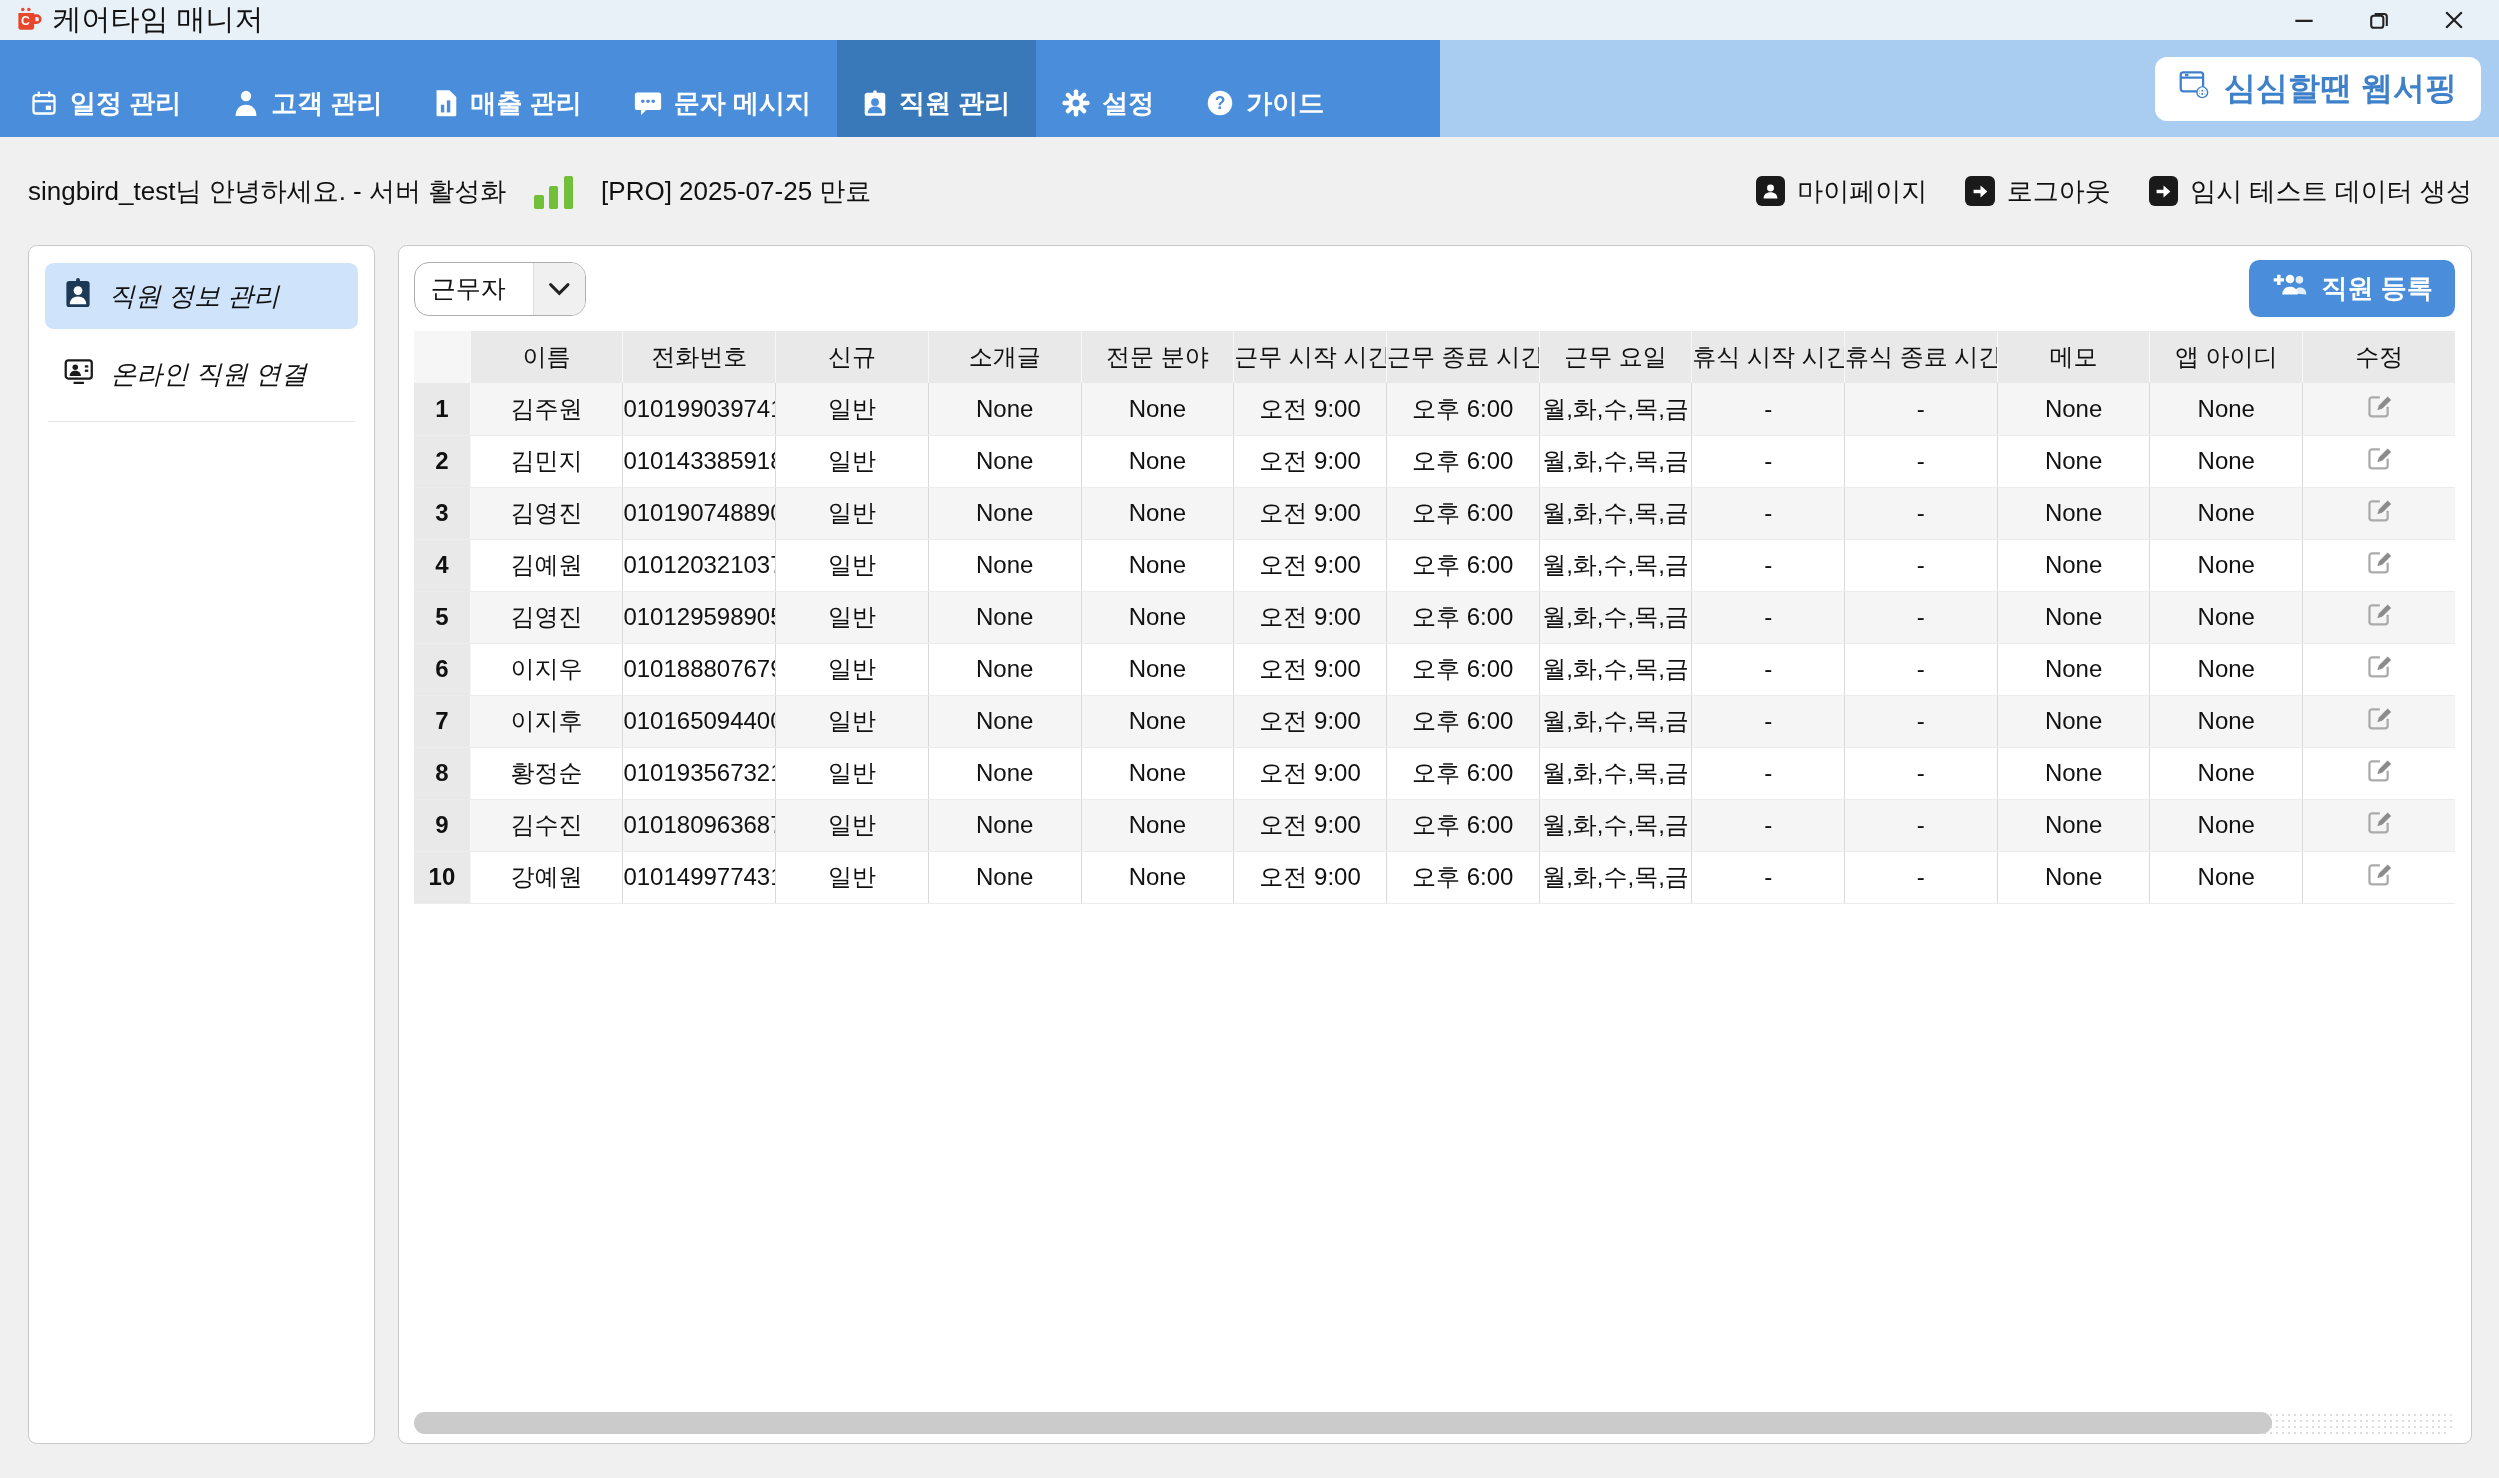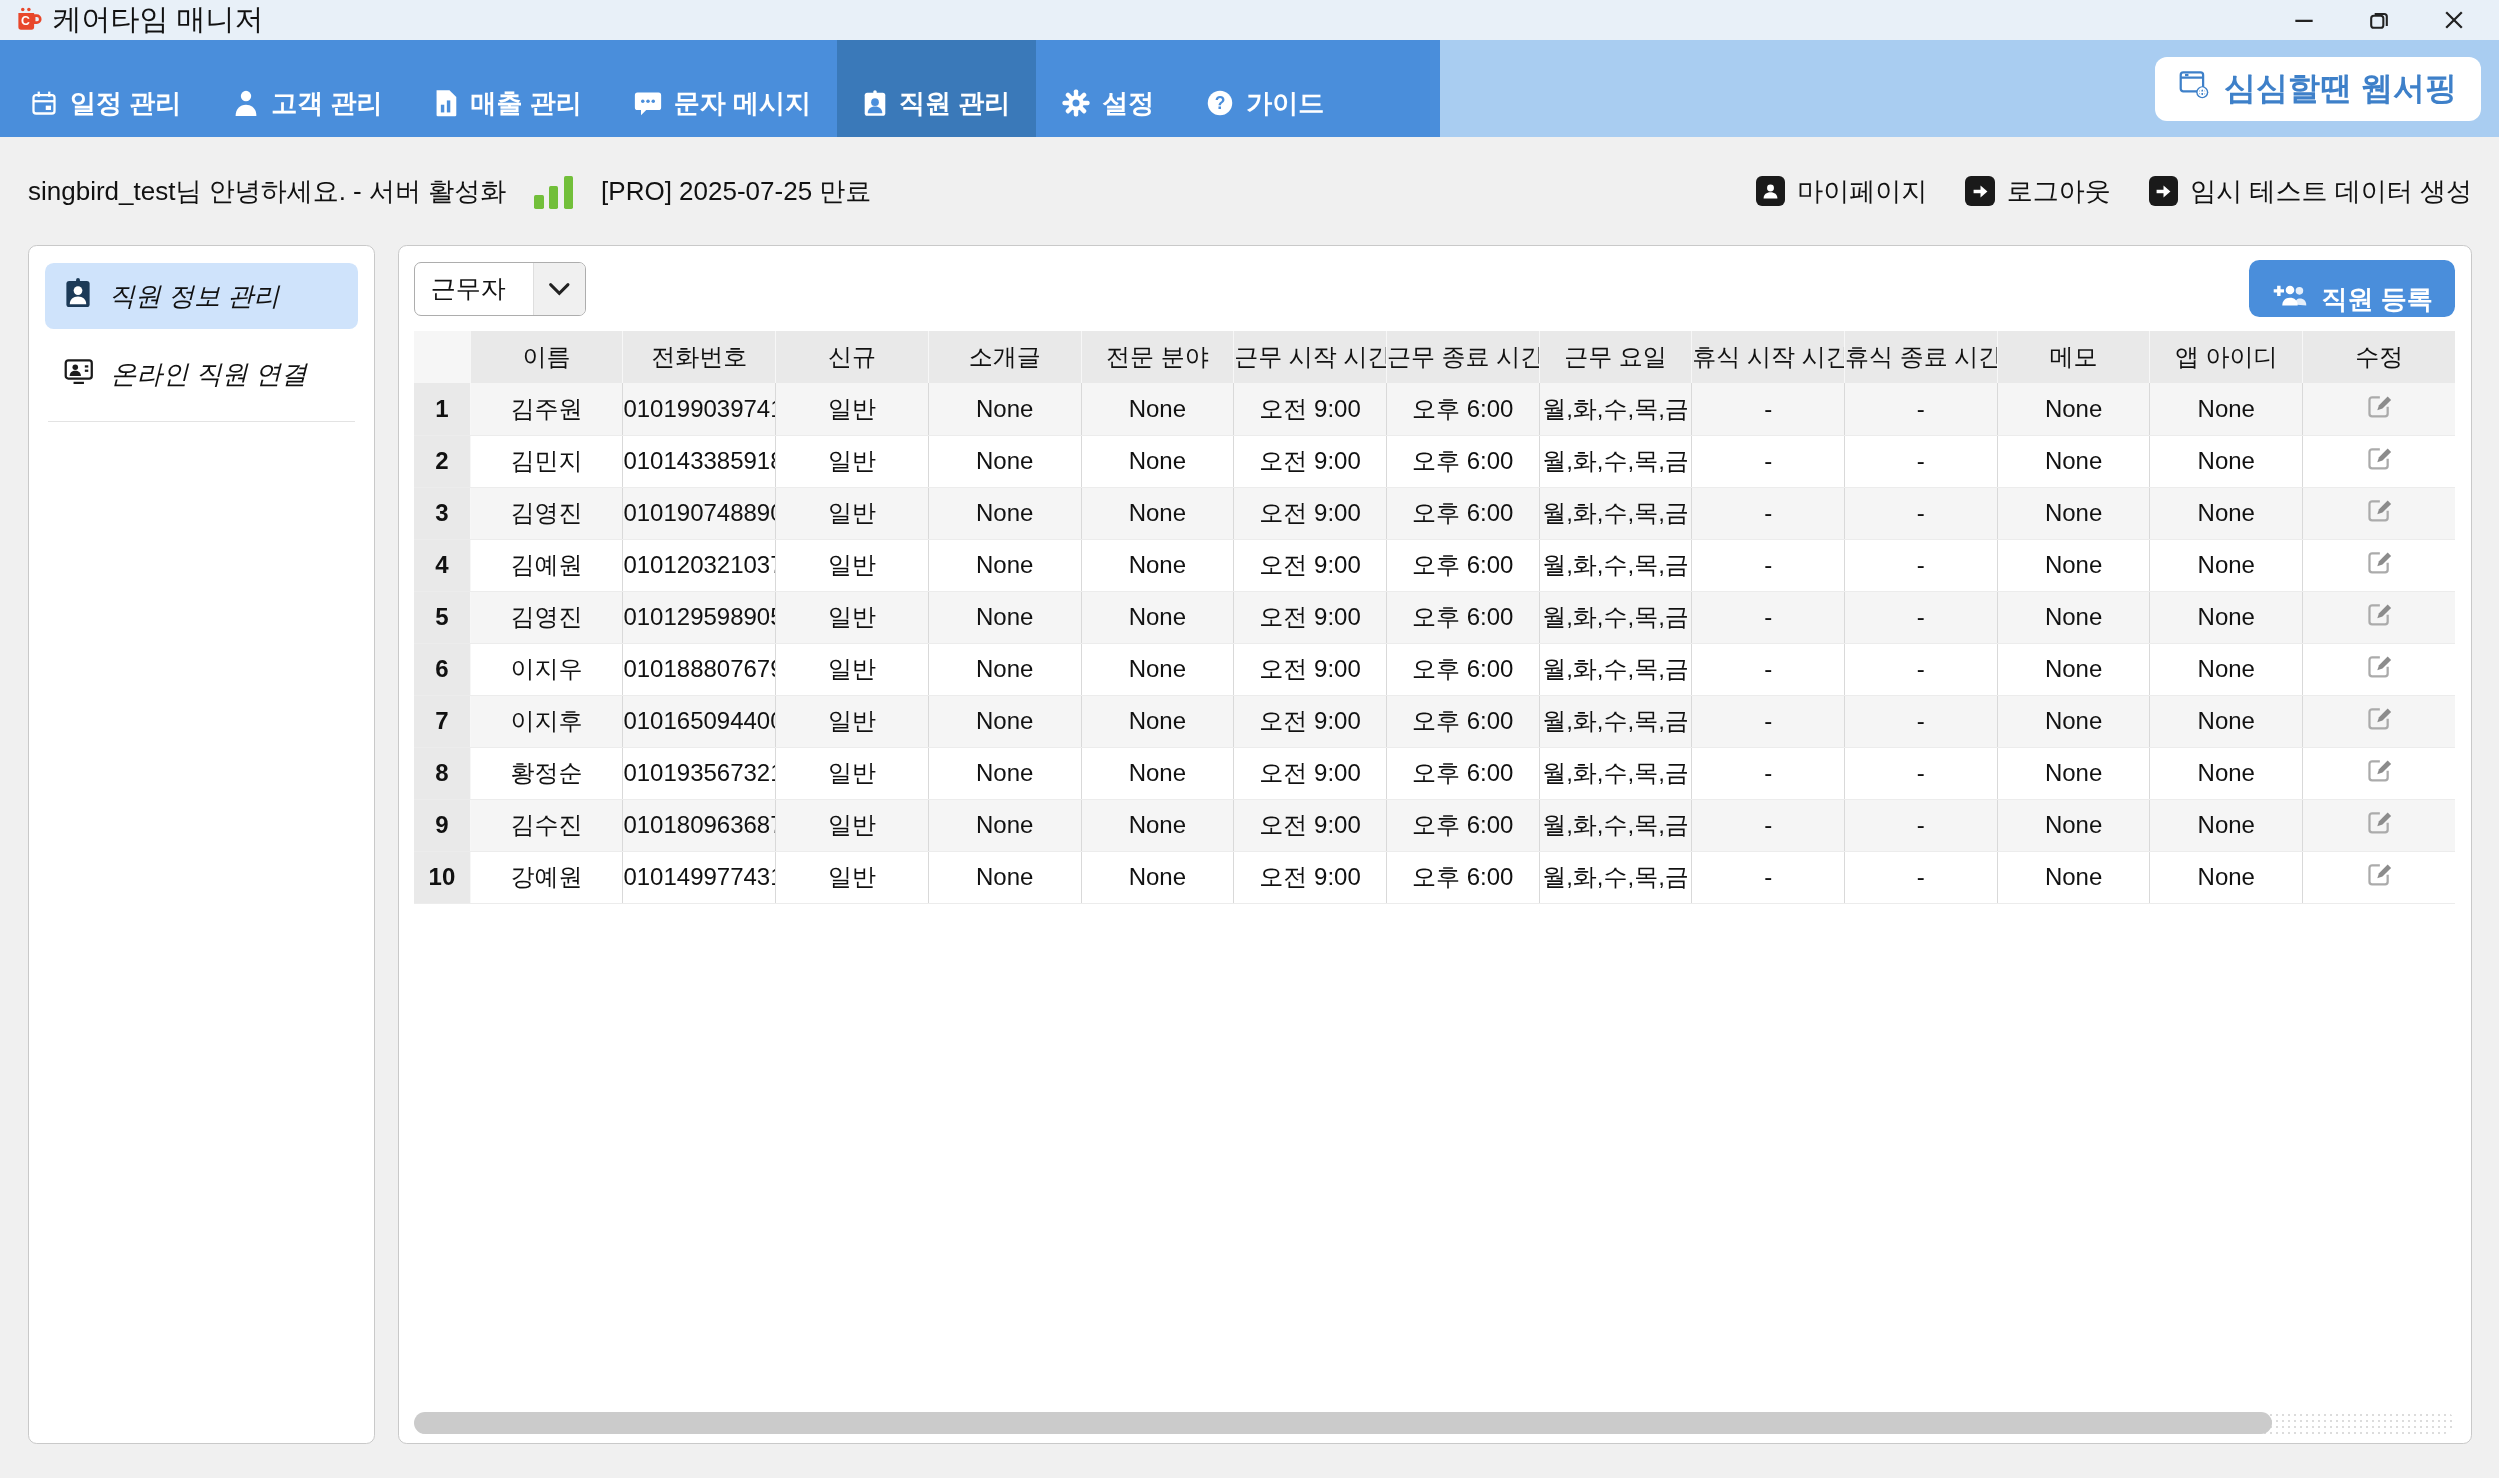--- a/index.html
+++ b/index.html
@@ -46,25 +46,25 @@
   .card{background:#fff;border:1.7px solid #c9c9c9;border-radius:8.7px;}
   .sidebar{width:347px;flex:0 0 auto;padding:17.4px 15.6px;font-style:italic;}
   .side-item{display:flex;align-items:center;gap:17.4px;height:66px;border-radius:8.7px;
              padding:0 19px;font-size:26px;cursor:pointer;margin-bottom:12px;}
   .side-item.selected{background:#cfe3fb;}
   .side-divider{border-top:1.7px solid #e3e3e3;margin:14px 3.5px 0 3.5px;}
   .content{flex:1;position:relative;padding:14px 15.6px 52px 15.6px;display:flex;flex-direction:column;}
   
   .toolbar{display:flex;align-items:center;justify-content:space-between;margin-bottom:14px;}
   .dropdown{display:flex;align-items:stretch;width:172px;height:54px;border:1.7px solid #adadad;
-            border-radius:7px;overflow:hidden;background:#fff;cursor:pointer;}
+            border-radius:15px;overflow:hidden;background:#fff;cursor:pointer;}
   .dropdown .val{flex:1;display:flex;align-items:center;padding-left:15.6px;font-size:25px;}
   .dropdown .chev{width:52px;background:#f0f0f0;display:flex;align-items:center;justify-content:center;border-left:1.7px solid #dedede;}
   .register-btn{background:var(--accent);color:#fff;border:none;border-radius:10.4px;height:57px;
-                display:flex;align-items:flex-end;gap:14px;padding:0 22.6px;font-size:26px;font-weight:bold;cursor:pointer;}
+                display:flex;align-items:center;gap:14px;padding:0 22.6px;font-size:26px;font-weight:bold;cursor:pointer;}
   
   table{border-collapse:collapse;width:100%;table-layout:fixed;}
   th,td{height:52px;text-align:center;font-size:24px;overflow:hidden;white-space:nowrap;}
   thead th{background:#e9e9e9;font-weight:normal;border-right:1.7px solid #f7f7f7;}
   thead th.corner{background:#f6f6f6;width:56px;}
   tbody td{border-right:1.7px solid #d9d9d9;border-bottom:1.7px solid #ececec;}
   tbody td:last-child,thead th:last-child{border-right:none;}
   tbody td.rownum{background:#e9e9e9;font-weight:bold;border-right:1.7px solid #f7f7f7;}
   tbody tr:nth-child(odd) td:not(.rownum){background:#f5f5f5;}
   tbody tr:nth-child(even) td:not(.rownum){background:#ffffff;}

